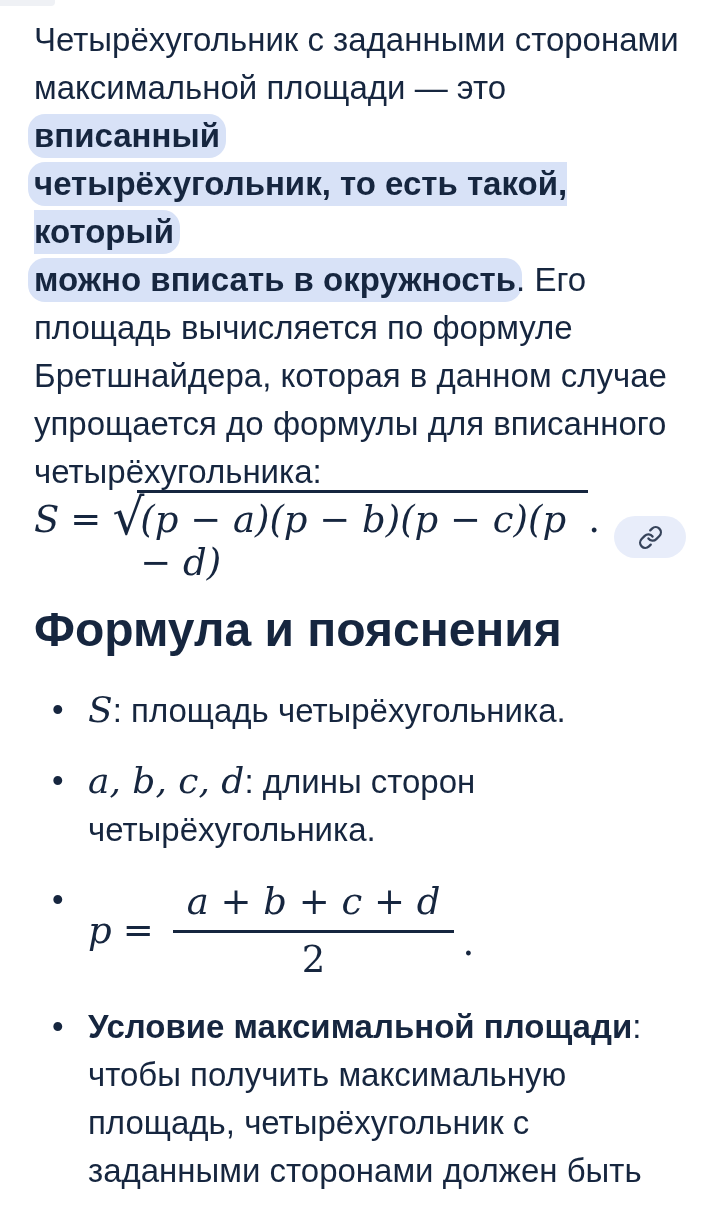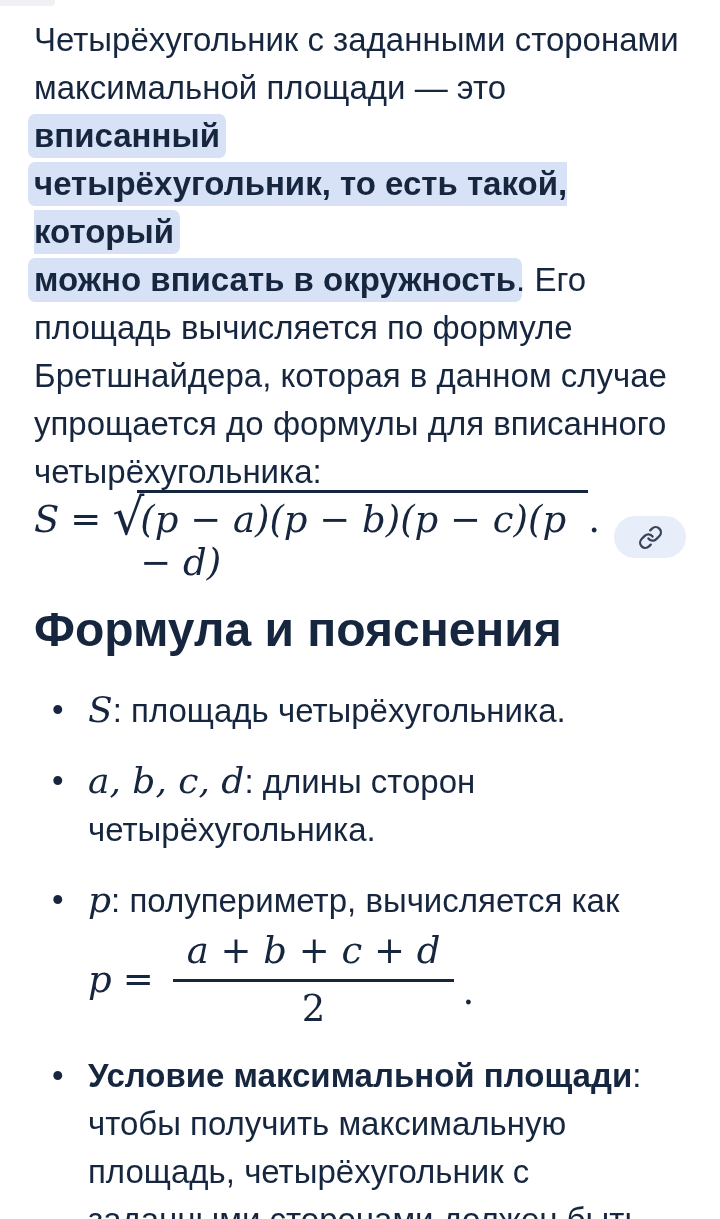--- a/index.html
+++ b/index.html
@@ -2,21 +2,21 @@
 <html><head>
 <meta charset="utf-8">
 <style>
   html,body{margin:0;padding:0;background:#ffffff;}
   body{width:720px;font-family:"Liberation Sans",sans-serif;color:#16263f;}
   .page{position:relative;box-sizing:border-box;width:720px;min-height:1219px;padding:16px 34px 30px 34px;}
   .artifact{position:absolute;top:0;left:0;width:55px;height:6px;background:#eff1f5;border-bottom-right-radius:4px;}
 
   .tline{font-size:33px;line-height:48px;}
   .b{font-weight:bold;text-align:right;}
-  .hl{background:#d8e2f7;padding:3px 6px 4px 6px;margin:0 -6px;border-radius:7px;font-weight:bold;}
+  .hl{background:#d8e2f7;padding:3px 6px 4px 6px;margin:0 -6px;border-radius:17px;font-weight:bold;}
 
   
   .math-serif{font-family:"DejaVu Serif","Liberation Serif",serif;}
   .mi{font-style:italic;}
   .mo{font-style:normal;}
   .formula-row{display:flex;align-items:center;margin:10px 0 0 0;height:62px;}
   .formula{display:inline-flex;align-items:baseline;font-size:37px;color:#16263f;}
   .mo-eq{margin:0 11px;}
   .sqrt{display:inline-flex;align-items:baseline;}
   .radical{font-size:50px;line-height:1;font-style:normal;margin-right:-7px;position:relative;top:2px;}
@@ -90,21 +90,20 @@
       <span class="dot">•</span>
       <div class="bcontent">
         <div class="tline"><span class="mvar">a, b, c, d</span><span>: длины сторон</span></div>
         <div class="tline"><span>четырёхугольника.</span></div>
       </div>
     </div>
 
     <div class="bullet">
       <span class="dot">•</span>
       <div class="bcontent">
-        <div class="tline"><span class="mvar">p</span><span>: полупериметр, вычисляется как</span></div>
         <div class="fracline">
           <span class="mi">p</span>
           <span class="mo mo-eq">=</span>
           <span class="frac">
             <span class="num mi">a + b + c + d</span>
             <span class="den mo">2</span>
           </span>
           <span class="mo fper">.</span>
         </div>
       </div>

